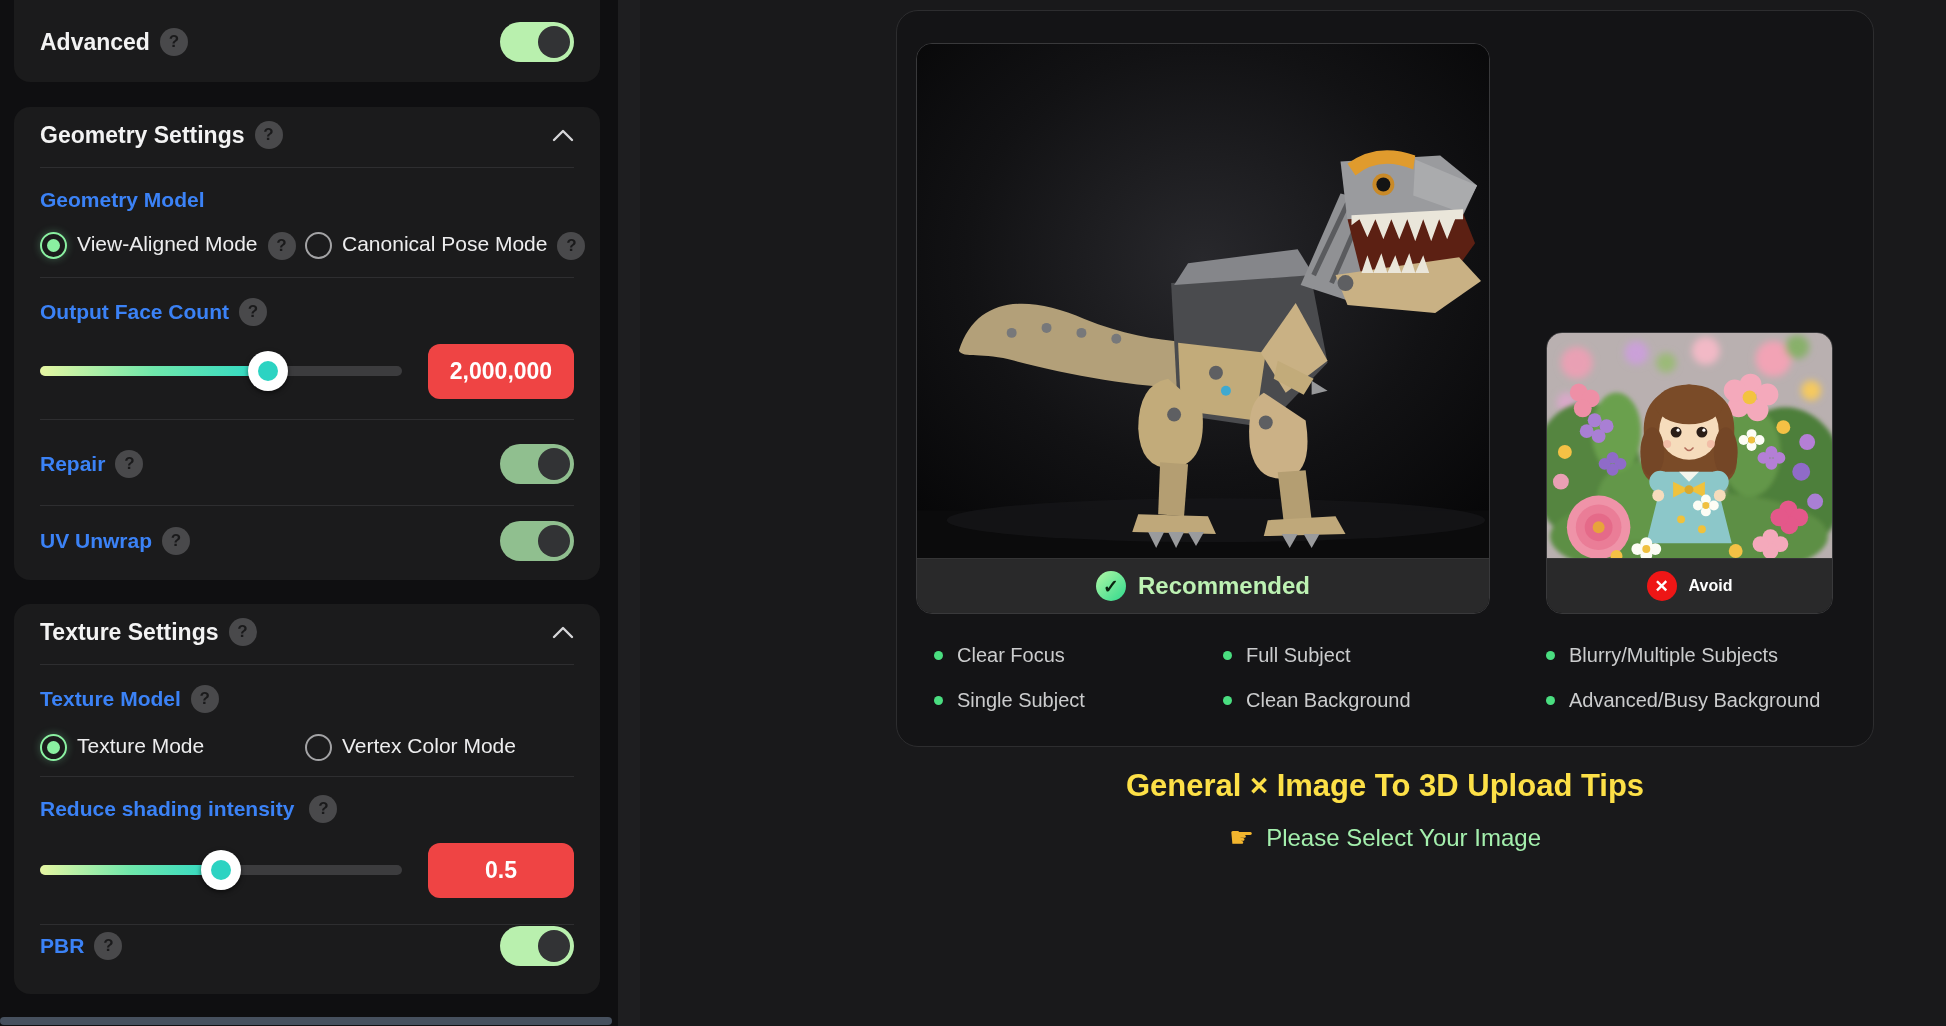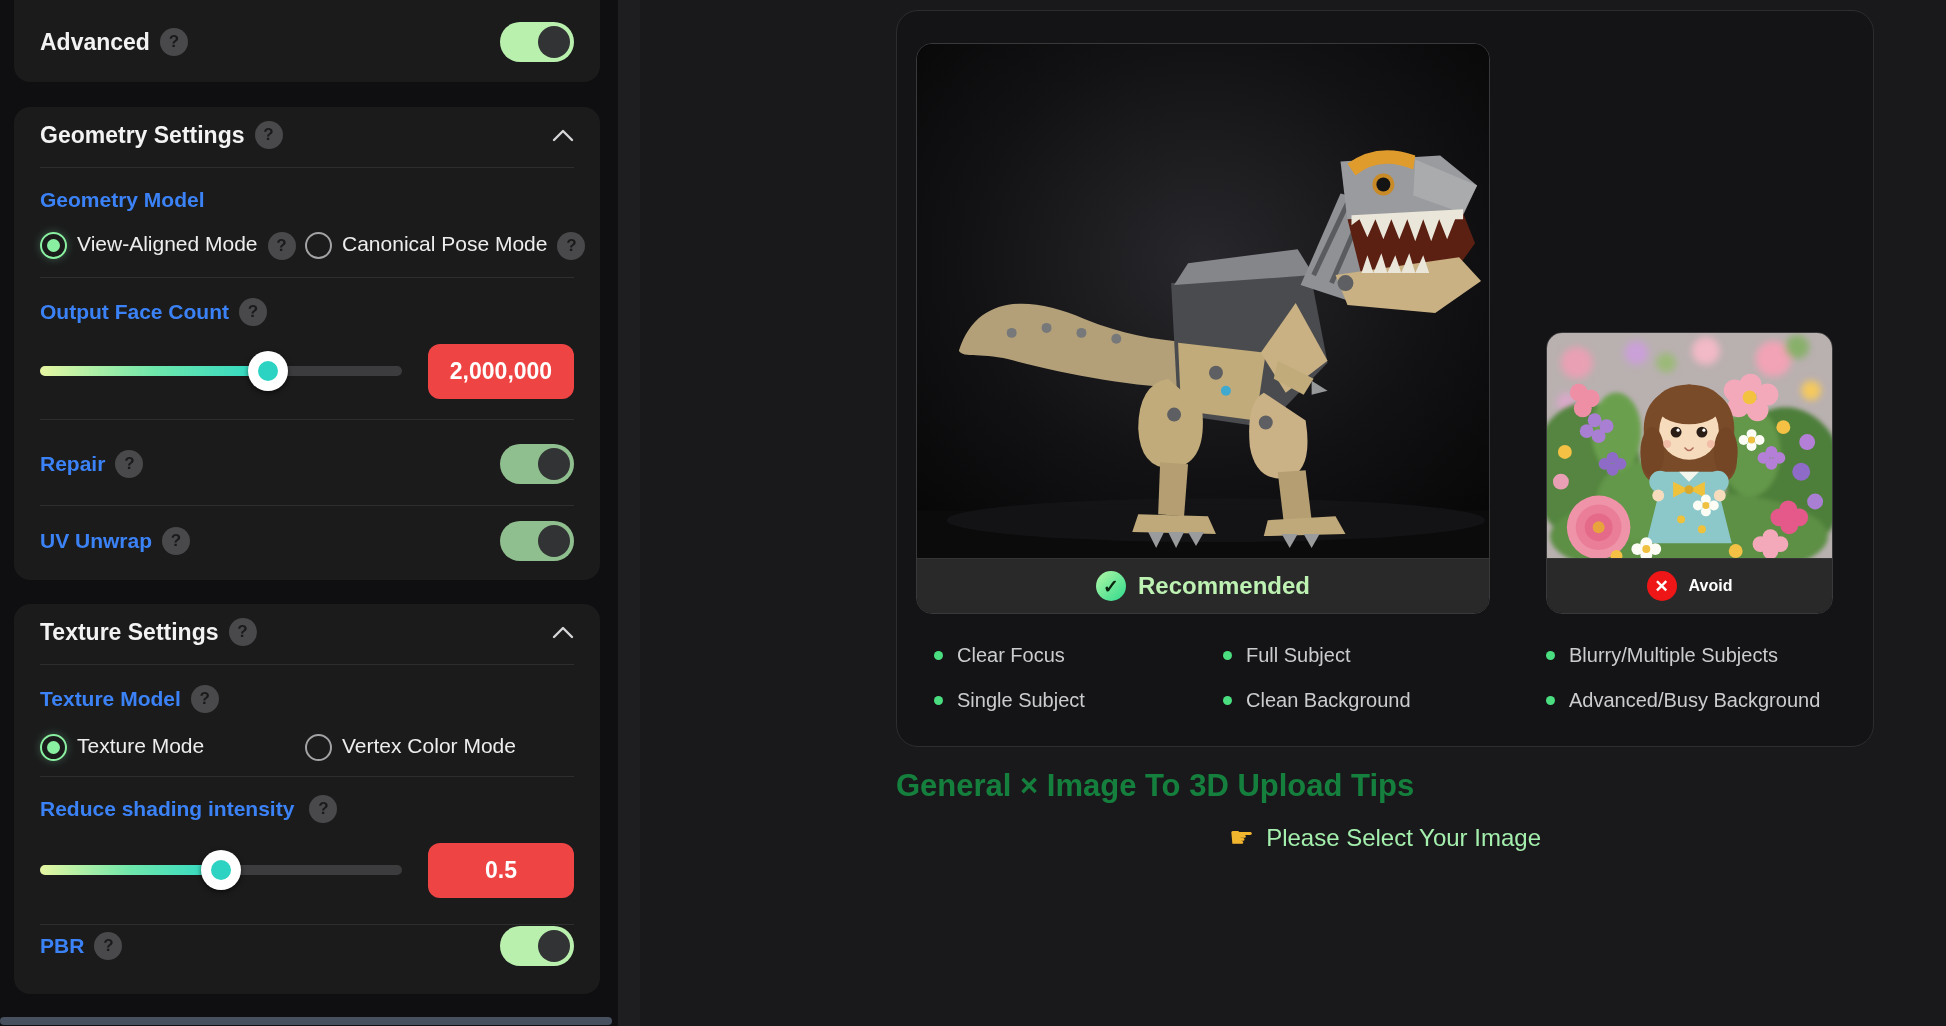--- a/index.html
+++ b/index.html
@@ -70,22 +70,22 @@
   .cap-good { color:#bdf2b3; font-weight:700; font-size:24px; }
   .cap-bad  { color:#ffffff; font-weight:700; font-size:16px; }
 
   .bullets { position:absolute; top:622px; }
   .bullets.c1 { left:37px; }
   .bullets.c2 { left:326px; }
   .bullets.c3 { left:649px; }
   .bullet { display:flex; align-items:center; gap:14px; height:45px; font-size:20px; color:#cbcccd; white-space:nowrap; }
   .dot { width:9px; height:9px; border-radius:50%; background:#4ade80; flex:none; }
 
-  .tips-heading { position:absolute; left:896px; top:768px; width:978px; 
-                  font-size:31px; font-weight:700; color:#15803d; }
+  .tips-heading { position:absolute; left:896px; top:768px; width:978px; text-align:center;
+                  font-size:31px; font-weight:700; color:#fde047; }
   .tips-cta { position:absolute; left:896px; top:824px; width:978px; text-align:center;
               font-size:24px; color:#a4efad; display:flex; align-items:center; justify-content:center; gap:12px; }
   .pointer { color:#f2b52e; font-size:28px; line-height:1; }
 
   .h-scrollbar { position:absolute; left:0; bottom:1px; width:612px; height:8px; background:#46505e; border-radius:4px; }
 </style>
 </head>
 <body>
 
 <div class="gutter"></div>

